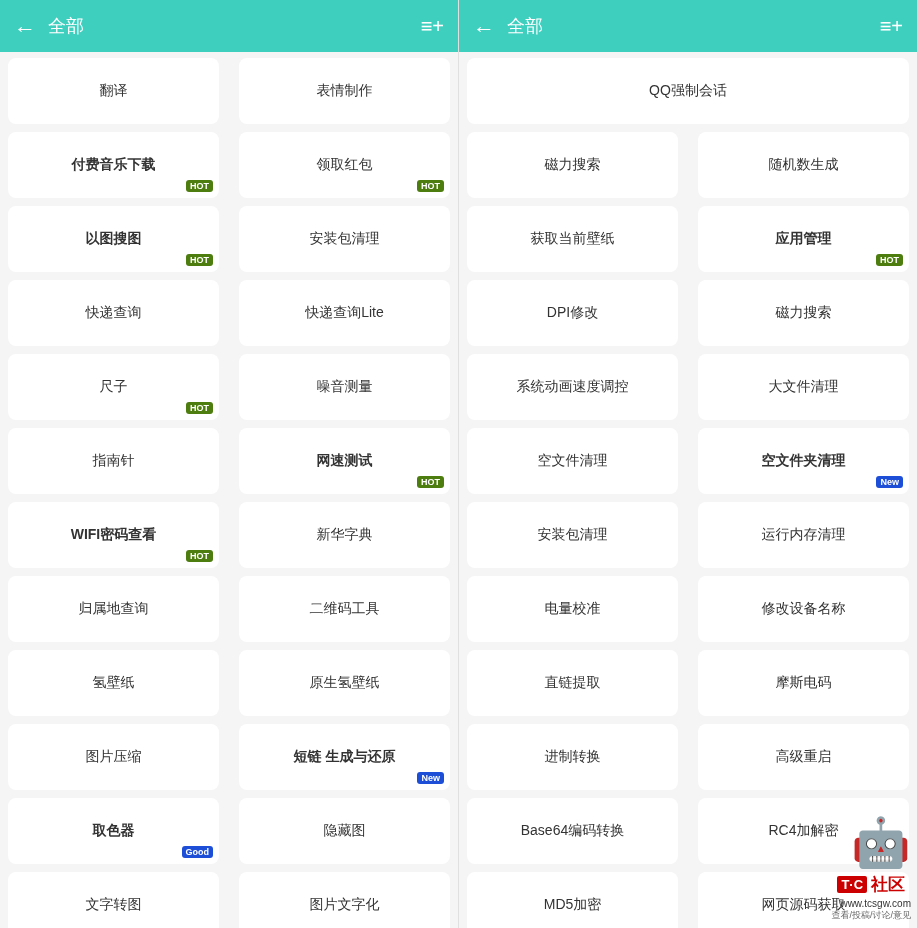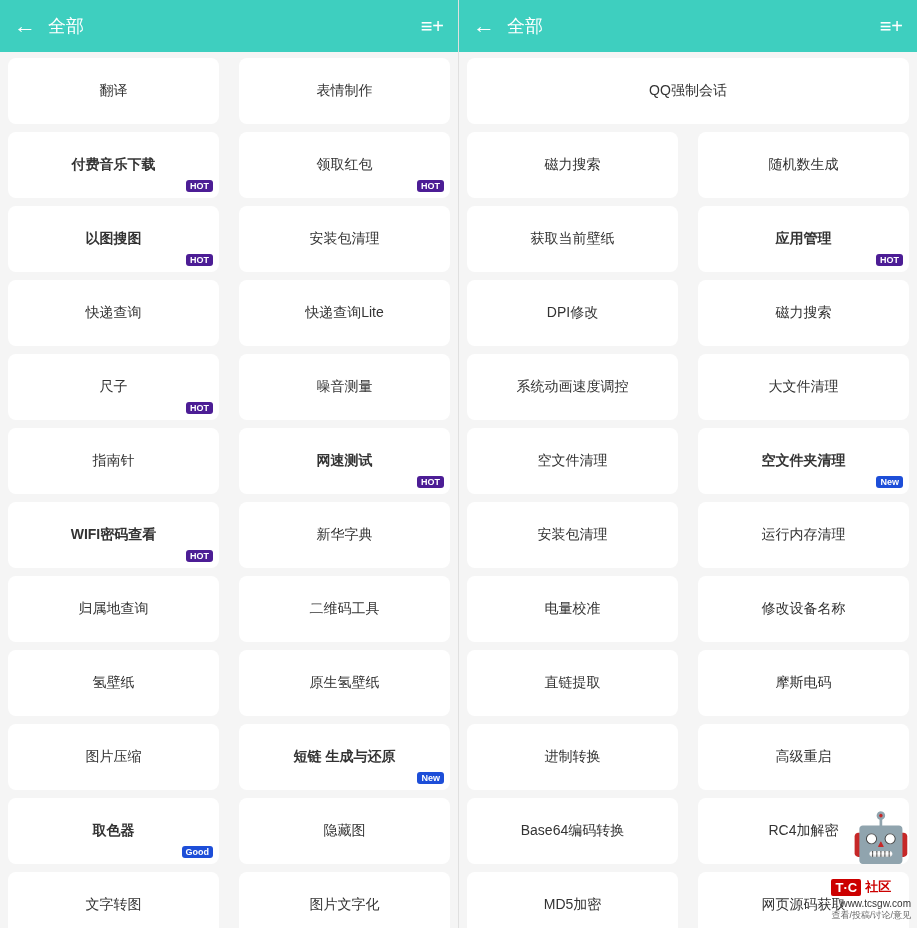--- a/index.html
+++ b/index.html
@@ -108,21 +108,21 @@
       position: absolute;
       bottom: 6px;
       right: 6px;
       font-size: 9px;
       padding: 1px 4px;
       border-radius: 3px;
       font-weight: bold;
     }
 
     .badge-hot {
-      background: #4c1d95;
+      background: #4d7c0f;
       color: white;
       margin-left: 8px;
     }
 
     .badge-new {
       background: #1d4ed8;
       color: white;
     }
 
     .badge-good {
@@ -156,21 +156,21 @@
       color: white;
       font-weight: bold;
       font-size: 13px;
       padding: 1px 4px;
       border-radius: 2px;
     }
 
     .watermark-community {
       color: #cc0000;
       font-weight: bold;
-      font-size: 13px;
+      font-size: 17px;
     }
   </style>
 </head>
 <body>
 
 <div class="app-container">
 
   <div class="panel">
     <div class="header">
       <span class="header-back-icon">←</span>
@@ -389,21 +389,21 @@
             <span class="list-item-text">网页源码获取</span>
           </div>
         </div>
       </div>
 
     <div class="watermark-overlay">
       <div class="watermark-img-placeholder">
         <div style="text-align:right;">
 
           <div style="font-size:48px; line-height:1;">🤖</div>
-          <div style="display:flex; align-items:center; gap:4px; justify-content:flex-start; margin-top:16px;">
+          <div style="display:flex; align-items:center; gap:4px; justify-content:center; margin-top:6px;">
             <span class="watermark-tc">T·C</span>
             <span class="watermark-community">社区</span>
           </div>
           <div style="font-size:10px; color:#333; margin-top:2px;">www.tcsgw.com</div>
           <div style="font-size:9px; color:#666;">查看/投稿/讨论/意见</div>
         </div>
       </div>
     </div>
   </div>
 </div>

